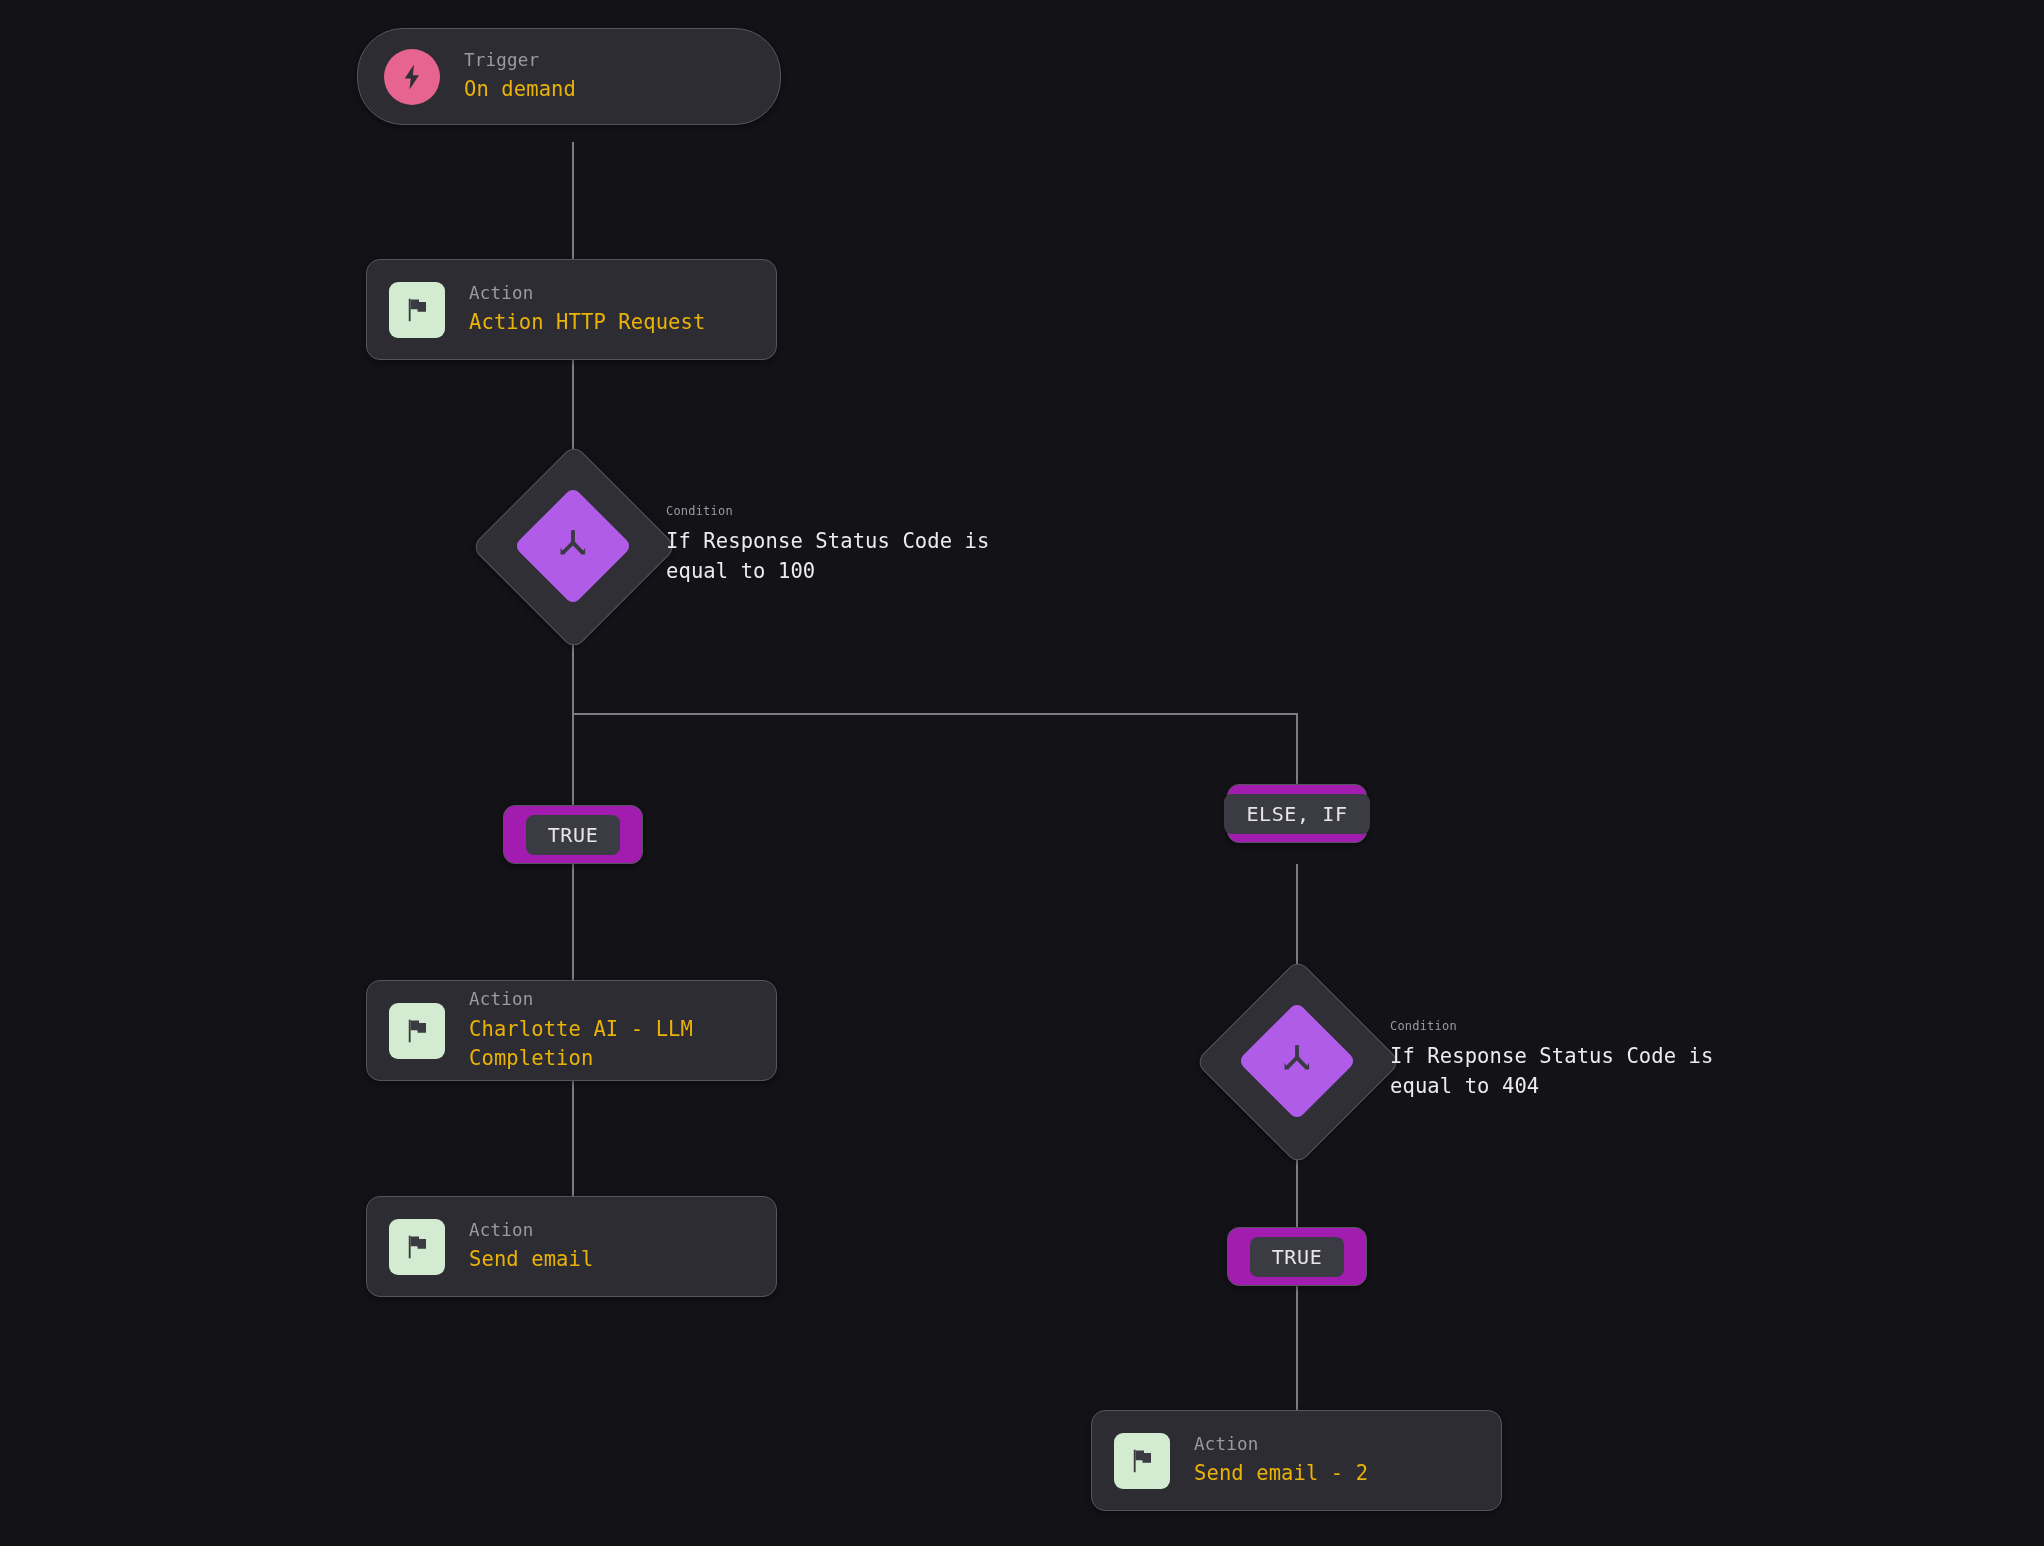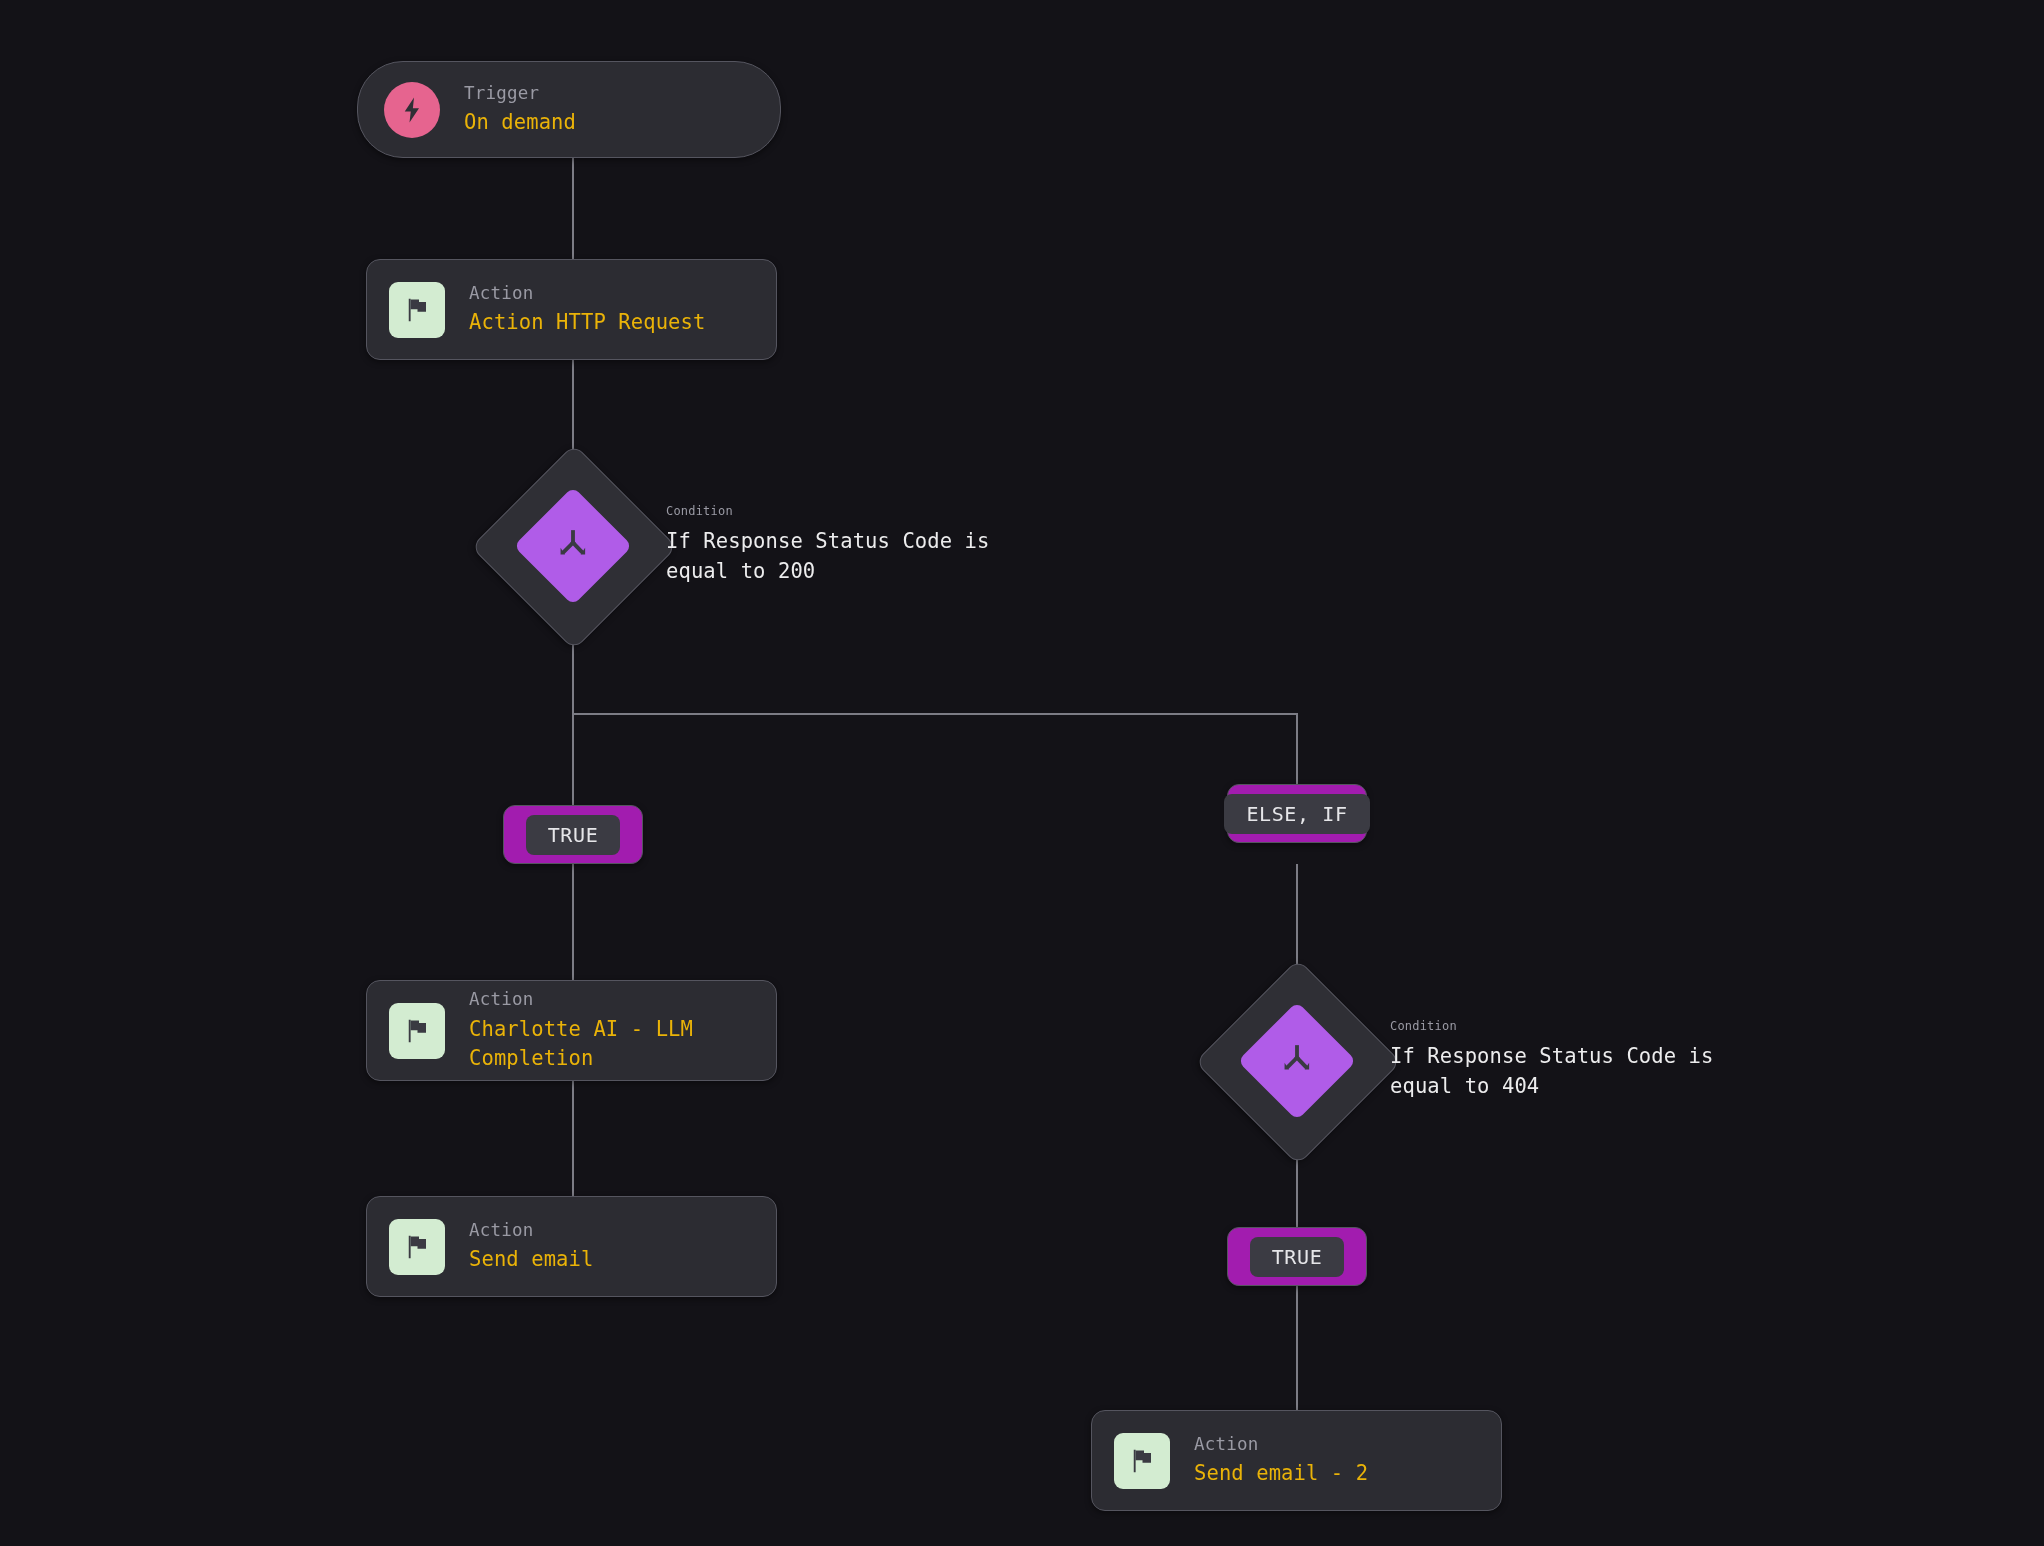--- a/index.html
+++ b/index.html
@@ -198,21 +198,21 @@
       <line x1="573" y1="1081" x2="573" y2="1196"></line>
 
       <line x1="1297" y1="864" x2="1297" y2="1000"></line>
 
       <line x1="1297" y1="1127" x2="1297" y2="1227"></line>
 
       <line x1="1297" y1="1286" x2="1297" y2="1410"></line>
     </g>
   </svg>
 
-  <div class="node pill" style="left:357px; top:61px; width:424px; height:97px; padding:0 26px;">
+  <div class="node pill" style="left:357px; top:28px; width:424px; height:97px; padding:0 26px;">
     <div class="node-icon">
       <div class="icon-circle">
         <svg width="30" height="30" viewBox="0 0 24 24" aria-hidden="true">
           <path d="M13.6 2 L6.2 13.2 H11 L10 22 L17.6 10.6 H12.7 Z" fill="#2f2f35"></path>
         </svg>
       </div>
     </div>
     <div class="node-text">
       <span class="node-kind">Trigger</span>
       <span class="node-title">On demand</span>
@@ -244,21 +244,21 @@
           <path d="M12 10.2 L7.2 15.0"></path>
           <path d="M12 10.2 L16.6 15.0"></path>
         </g>
         <path d="M7.6 16.7 L5.2 16.7 L5.2 12.9 Z" fill="#3a3a42"></path>
         <path d="M16.2 16.7 L18.6 16.7 L18.6 12.9 Z" fill="#3a3a42"></path>
       </svg>
     </div>
   </div>
   <div class="cond-label" style="left:666px; top:500px; height:90px;">
     <span class="cond-kind">Condition</span>
-    <span class="cond-title">If Response Status Code is equal to 200</span>
+    <span class="cond-title">If Response Status Code is equal to 100</span>
   </div>
 
   <div class="badge" style="left:503px; top:805px; width:140px; height:59px;">
     <span class="badge-inner">TRUE</span>
   </div>
 
   <div class="badge" style="left:1227px; top:784px; width:140px; height:59px;">
     <span class="badge-inner">ELSE, IF</span>
   </div>
 

